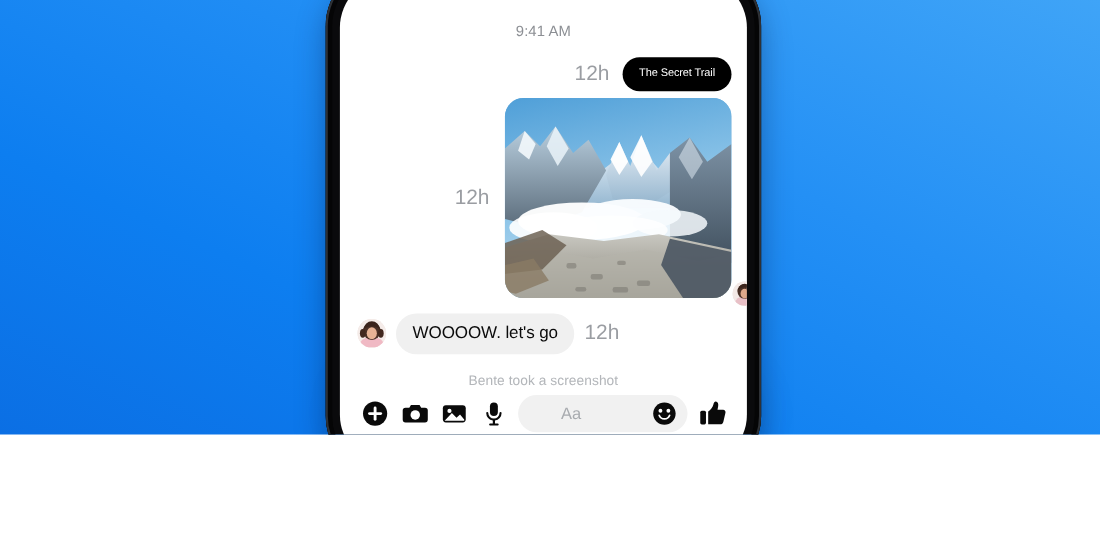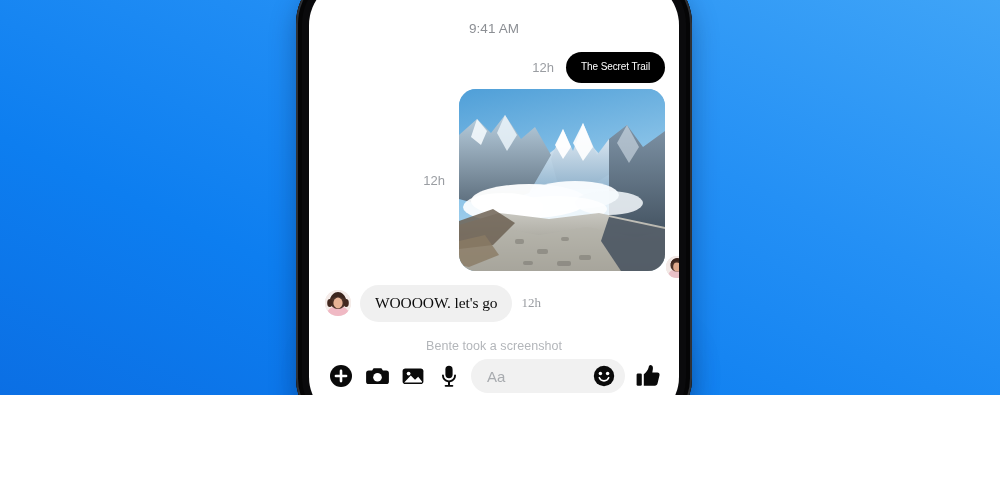--- a/index.html
+++ b/index.html
@@ -77,21 +77,21 @@
   
   .row-out {
     display: flex;
     align-items: center;
     justify-content: flex-end;
     gap: 12px;
     margin-top: 16px;
   }
 
   .stamp {
-    font-size: 13px;
+    font-size: 19px;
     color: #9a9da2;
     white-space: nowrap;
   }
 
   .bubble-dark {
     background: #000000;
     color: #ffffff;
     font-size: 10px;
     line-height: 1;
     padding: 10px 15px 11px;
@@ -119,21 +119,20 @@
   }
   .photo svg { display: block; width: 100%; height: 100%; }
 
   
   .row-in {
     display: flex;
     align-items: center;
     gap: 9px;
     margin-top: 14px;
     padding-left: 2px;
-    font-family: Liberation Serif, serif;
   }
 
   .avatar {
     width: 26px;
     height: 26px;
     border-radius: 50%;
     overflow: hidden;
     flex: none;
     background: #efe3e0;
   }
@@ -202,20 +201,21 @@
     display: flex;
     align-items: center;
     padding: 0 8px 0 16px;
   }
 
   #input-placeholder {
     flex: 1;
     font-size: 15px;
     color: #a8abaf;
     letter-spacing: -0.1px;
+    margin-left: 23px;
   }
 
   #emoji-btn {
     width: 26px;
     height: 26px;
     display: flex;
     align-items: center;
     justify-content: center;
     flex: none;
   }

